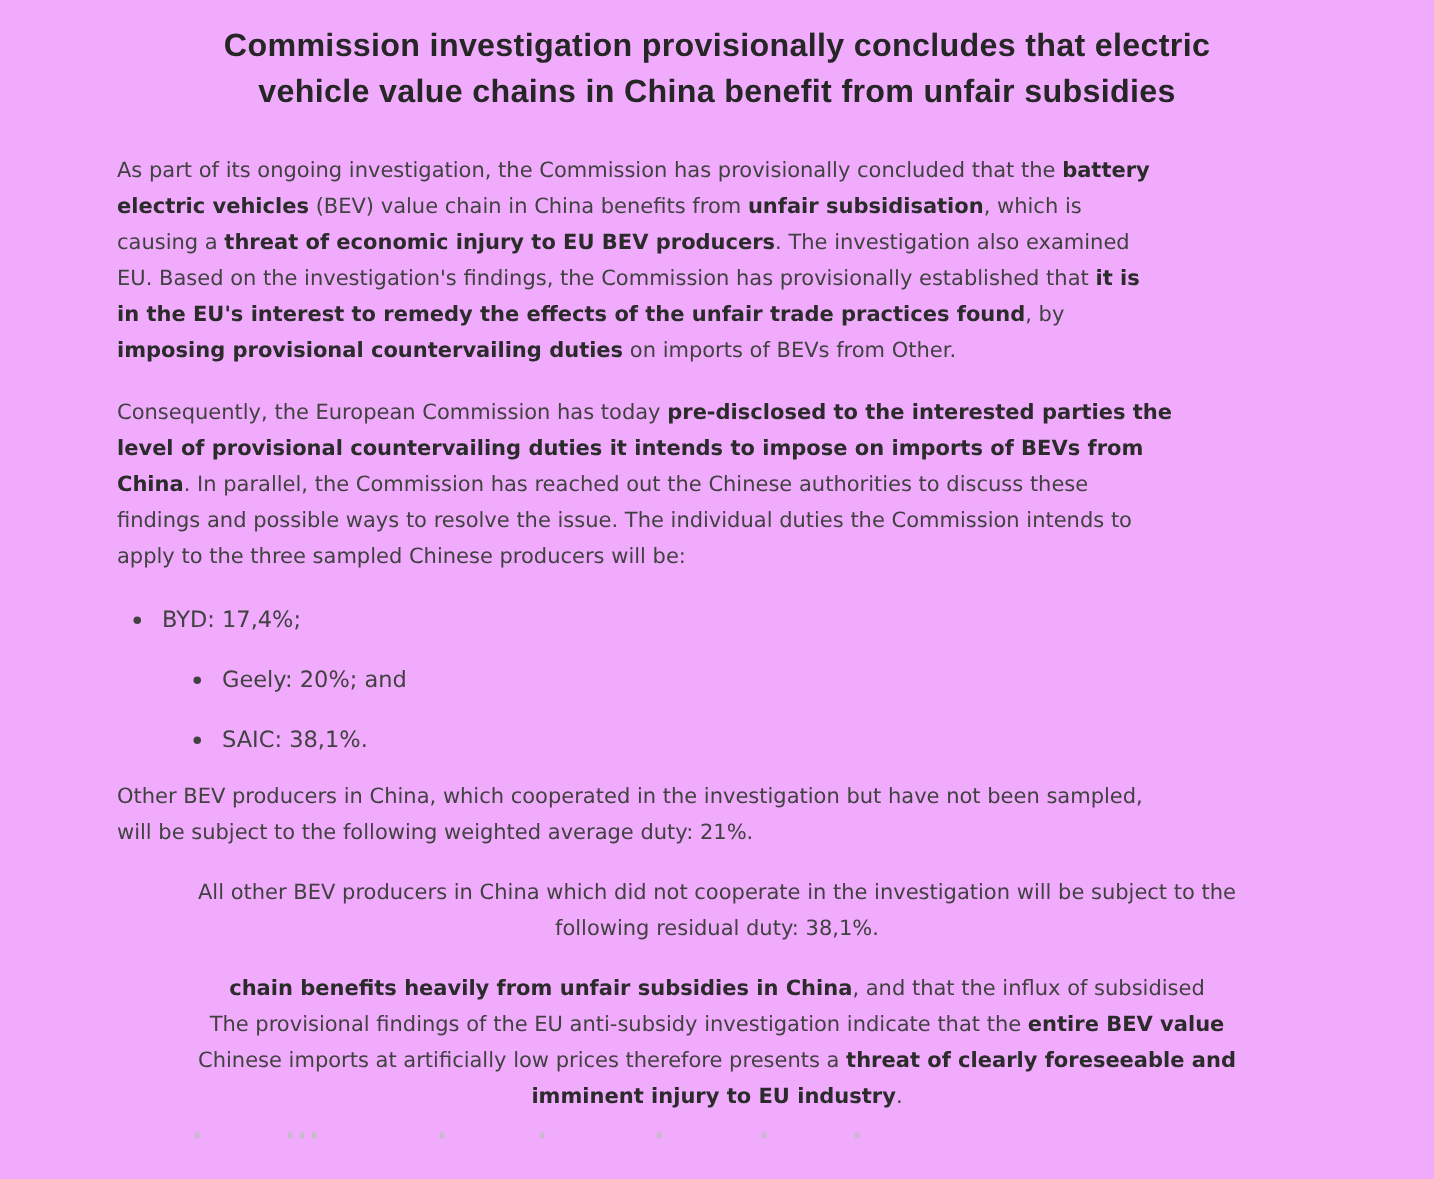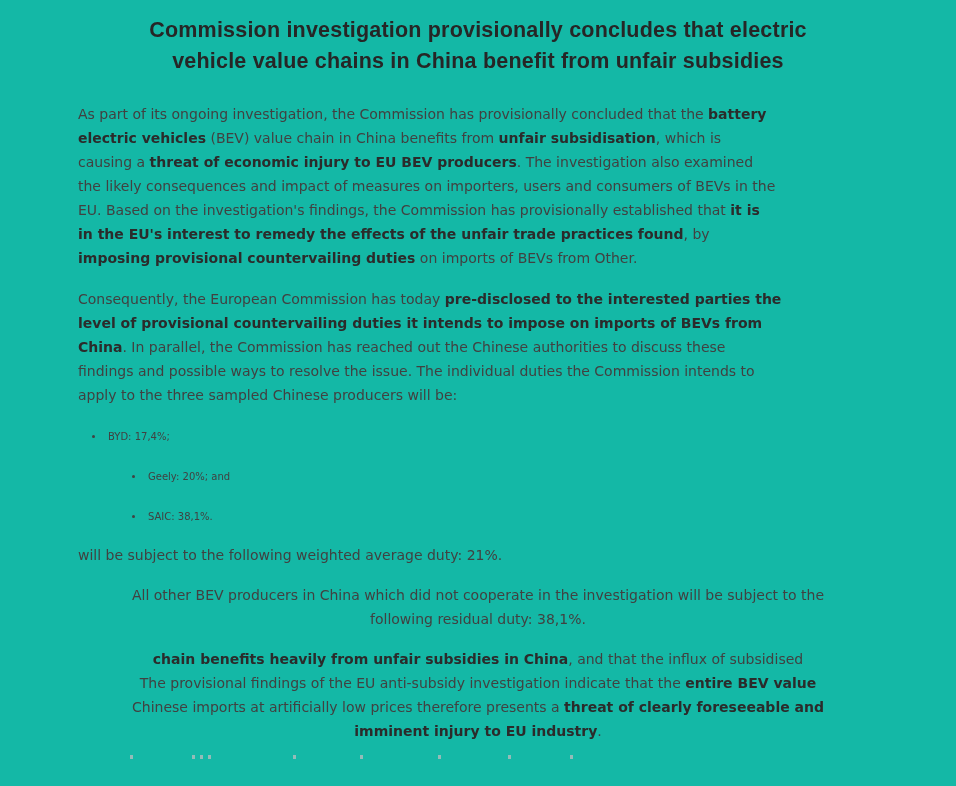--- a/index.html
+++ b/index.html
@@ -4,21 +4,21 @@
 <style>
   html, body {
     margin: 0;
     padding: 0;
     background: #ffffff;
   }
   .page {
     position: relative;
     width: 956px;
     height: 786px;
-    background: #14b8a6;
+    background: #f0abfc;
     overflow: hidden;
     font-family: "DejaVu Sans", "Liberation Sans", sans-serif;
   }
   .doc {
     width: 800px;
     margin: 0 auto;
     padding-top: 15px;
   }
   .title {
     margin: 0;
@@ -48,21 +48,21 @@
     font-weight: 700;
     color: #2b2b2b;
   }
   .mt25 { margin-top: 25px; }
   .mt14 { margin-top: 14px; }
   .mt16 { margin-top: 16px; text-align: center; }
   .duty-list {
     margin: 18px 0 0 0;
     padding: 0 0 0 27px;
     list-style: disc outside;
-    font-size: 10px;
+    font-size: 15px;
     line-height: 24px;
     color: #414141;
   }
   .duty-list li {
     margin: 0;
     padding-left: 3px;
   }
   .duty-list li + li {
     margin-top: 16px;
     margin-left: 40px;
@@ -91,41 +91,41 @@
 
     <h1 class="title">
       <span class="tl">Commission investigation provisionally concludes that electric</span>
       <span class="tl">vehicle value chains in China benefit from unfair subsidies</span>
     </h1>
 
     <p class="para mt25">
         <span class="ln"><span>As part of its ongoing investigation, the Commission has provisionally concluded that the </span><strong>battery</strong></span>
         <span class="ln"><strong>electric vehicles</strong><span> (BEV) value chain in China benefits from </span><strong>unfair subsidisation</strong><span>, which is</span></span>
         <span class="ln"><span>causing a </span><strong>threat of economic injury to EU BEV producers</strong><span>. The investigation also examined</span></span>
-        <span class="ln"><span>the likely consequences and impact of measures on importers, users and consumers of BEVs in the</span></span>
         <span class="ln"><span>EU. Based on the investigation's findings, the Commission has provisionally established that </span><strong>it is</strong></span>
         <span class="ln"><strong>in the EU's interest to remedy the effects of the unfair trade practices found</strong><span>, by</span></span>
         <span class="ln"><strong>imposing provisional countervailing duties</strong><span> on imports of BEVs from Other.</span></span>
       </p>
 
     <p class="para">
         <span class="ln"><span>Consequently, the European Commission has today </span><strong>pre-disclosed to the interested parties the</strong></span>
         <span class="ln"><strong>level of provisional countervailing duties it intends to impose on imports of BEVs from</strong></span>
         <span class="ln"><strong>China</strong><span>. In parallel, the Commission has reached out the Chinese authorities to discuss these</span></span>
         <span class="ln"><span>findings and possible ways to resolve the issue. The individual duties the Commission intends to</span></span>
         <span class="ln"><span>apply to the three sampled Chinese producers will be:</span></span>
       </p>
 
     <ul class="duty-list">
       <li>BYD: 17,4%;</li>
       <li>Geely: 20%; and</li>
       <li>SAIC: 38,1%.</li>
     </ul>
 
     <p class="para mt14">
+        <span class="ln"><span>Other BEV producers in China, which cooperated in the investigation but have not been sampled,</span></span>
         <span class="ln"><span>will be subject to the following weighted average duty: 21%.</span></span>
       </p>
 
     <p class="para mt16">
         <span class="ln"><span>All other BEV producers in China which did not cooperate in the investigation will be subject to the</span></span>
         <span class="ln"><span>following residual duty: 38,1%.</span></span>
       </p>
 
     <p class="para mt16">
         <span class="ln"><strong>chain benefits heavily from unfair subsidies in China</strong><span>, and that the influx of subsidised</span></span>

